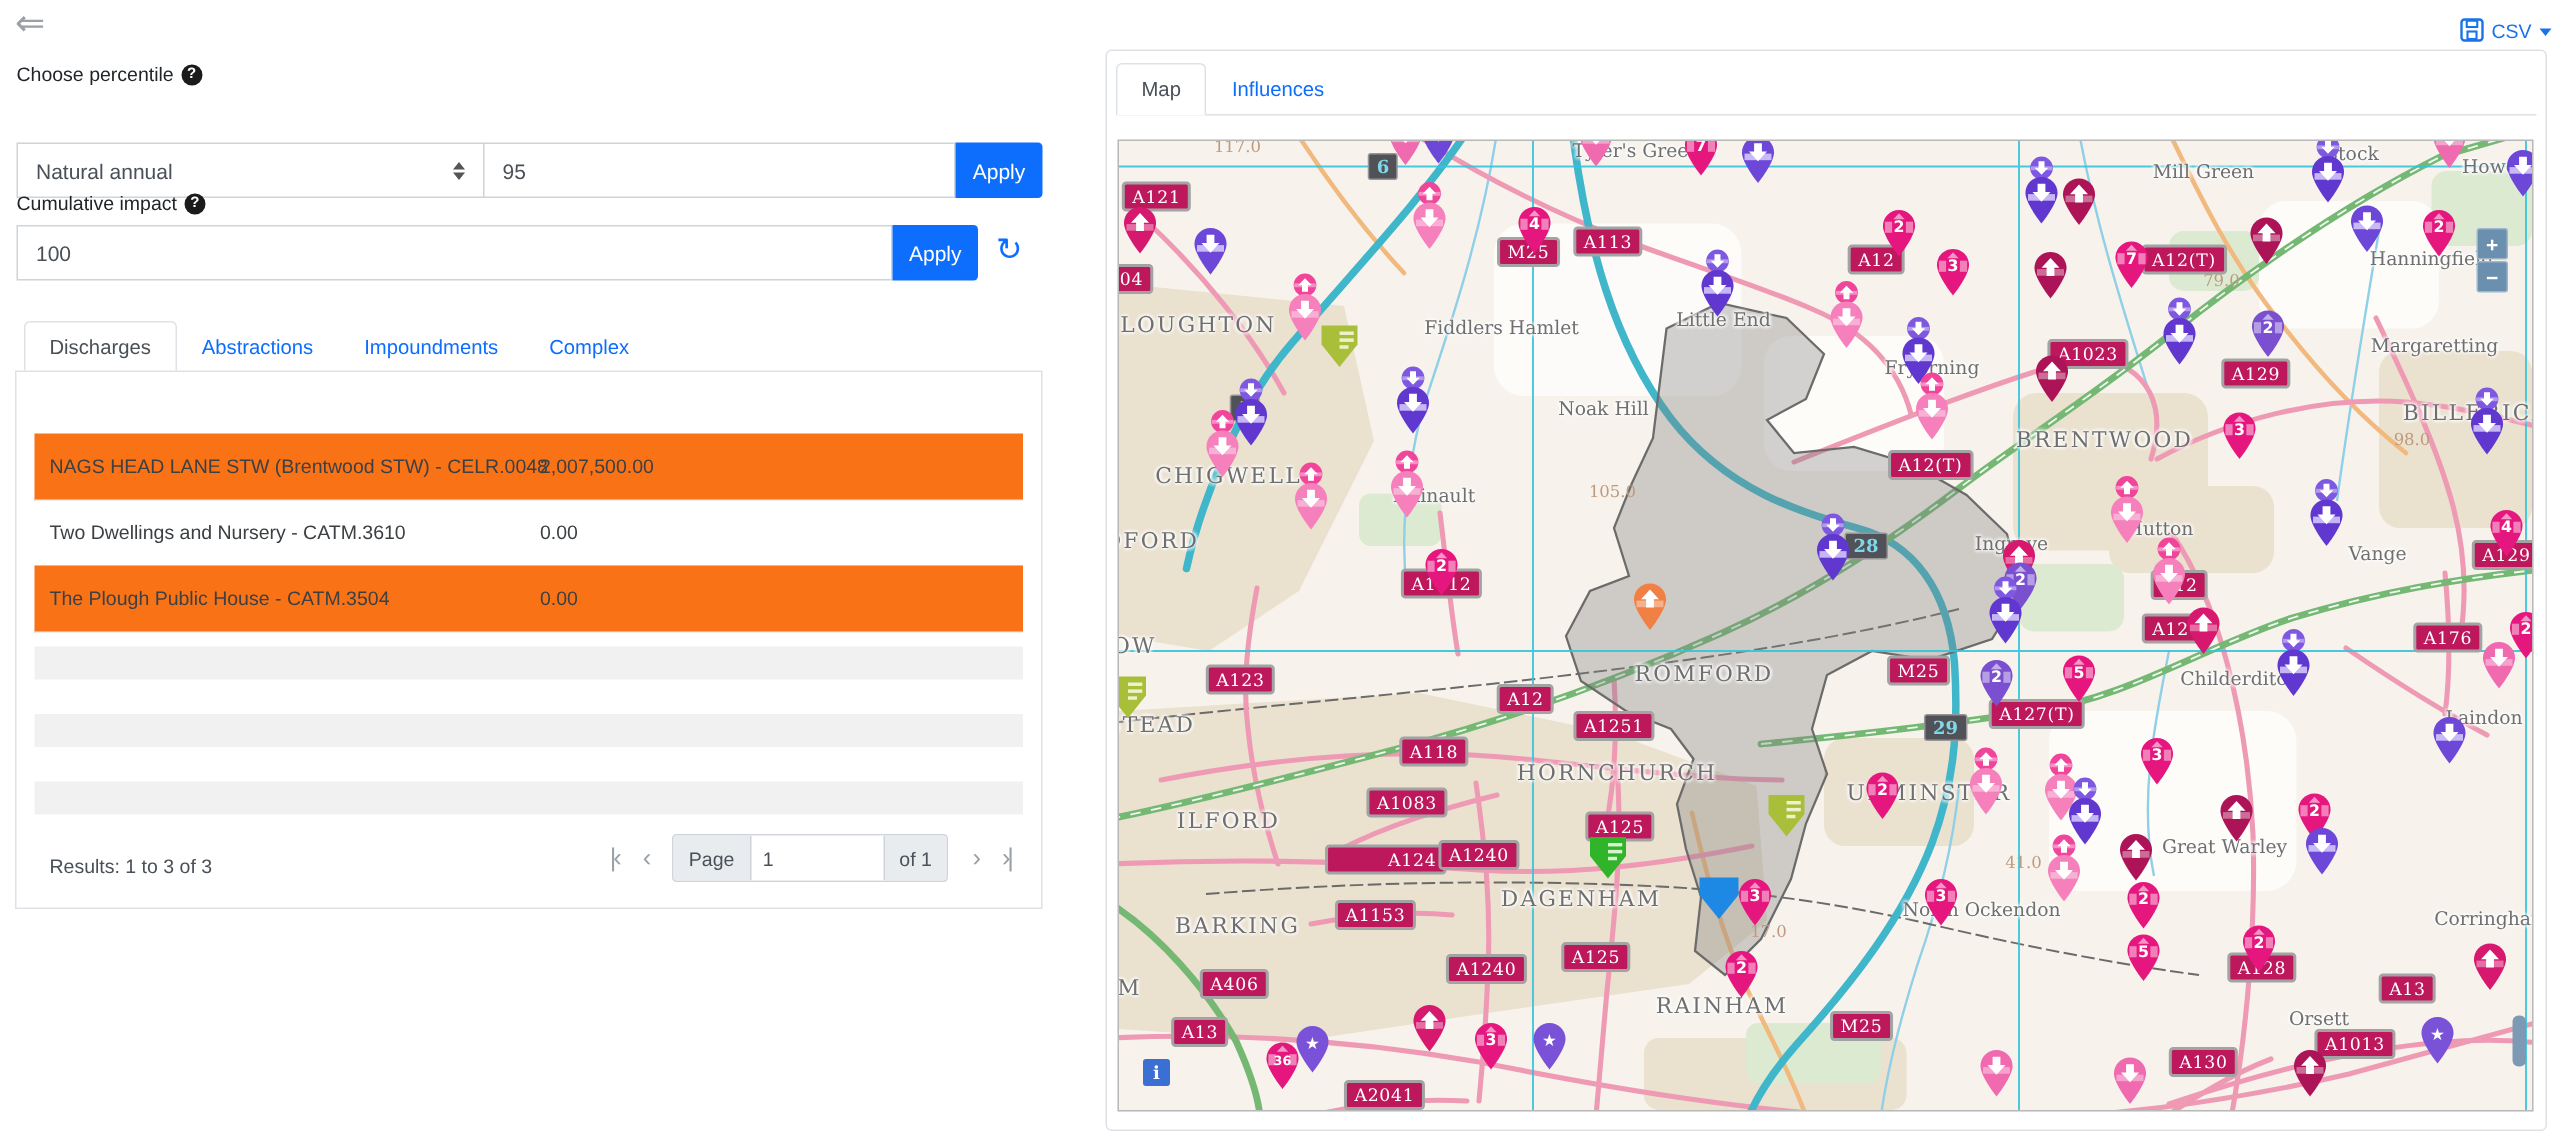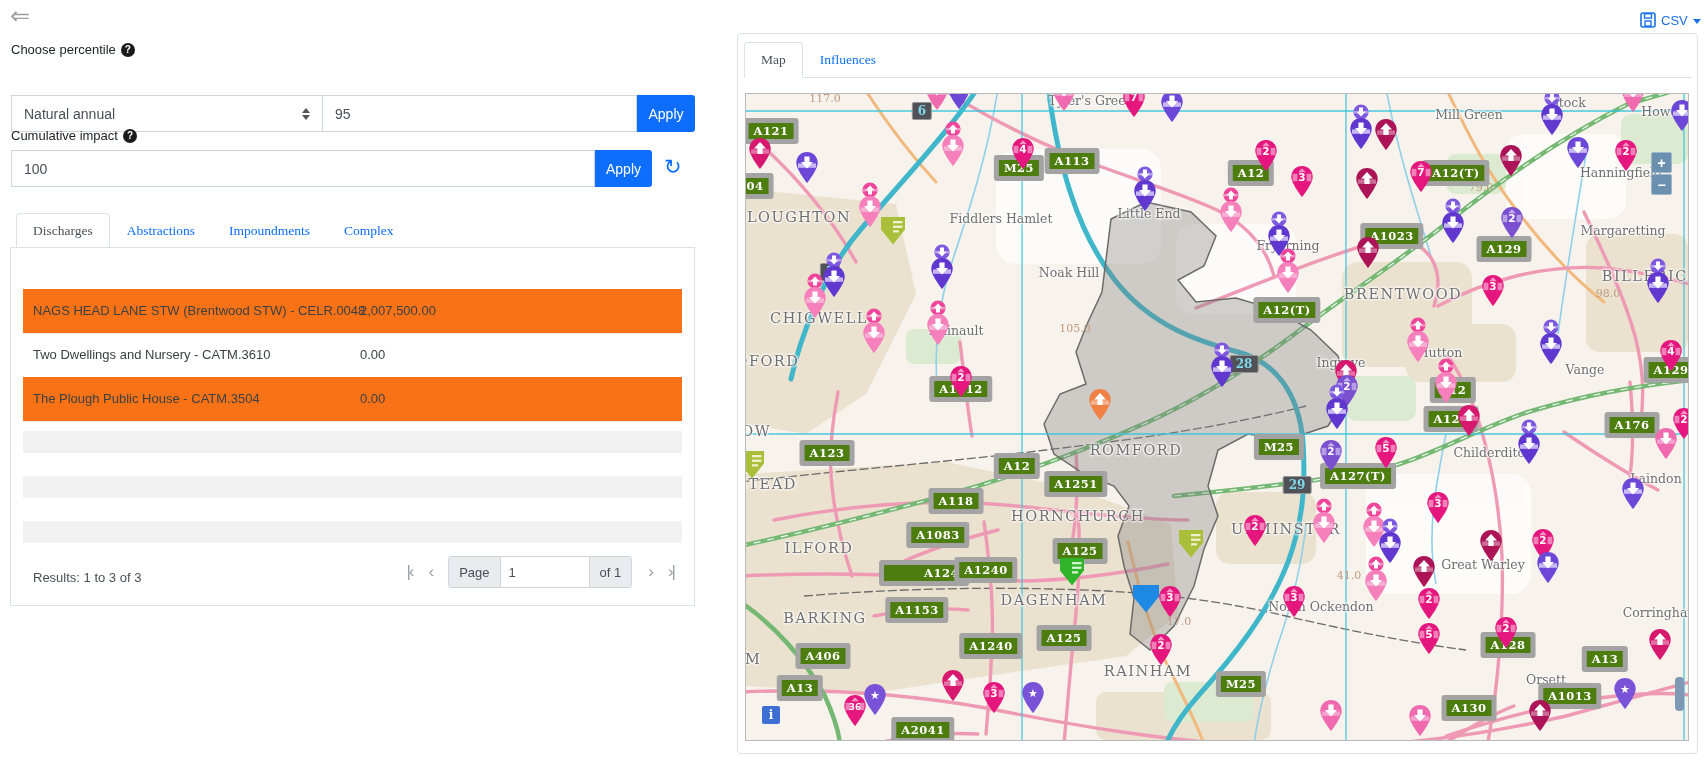--- a/index.html
+++ b/index.html
@@ -14,21 +14,21 @@
   .inp,.sel{border:1px solid #ced4da;background:#fff;color:#495057;font-size:14px;
         font-family:"Liberation Sans",sans-serif;box-sizing:border-box;height:37px;padding:0 12px;}
   .sel{display:flex;align-items:center;justify-content:space-between;text-align:center;}
   .updown{display:inline-flex;flex-direction:column;gap:2px;}
   .updown i{width:0;height:0;border-left:4px solid transparent;border-right:4px solid transparent;}
   .updown .u{border-bottom:5px solid #555;} .updown .d{border-top:5px solid #555;}
   .btn-apply{background:#0d6efd;color:#fff;border:none;font-size:14px;height:37px;
         display:flex;align-items:center;justify-content:center;border-radius:0 3px 3px 0;cursor:pointer;}
   #refresh-ic{color:#0d6efd;font-size:21px;cursor:pointer;line-height:1;}
   
-  .tabs{display:flex;align-items:flex-end;gap:0;font-family:Liberation Serif, serif;}
+  .tabs{display:flex;align-items:flex-end;gap:0;}
   .tab{padding:9px 16px;color:#0d6efd;cursor:pointer;font-size:13.5px;border:1px solid transparent;
        border-radius:4px 4px 0 0;margin-bottom:-1px;}
   .tab.active{color:#495057;background:#fff;border-color:#dee2e6 #dee2e6 #fff #dee2e6;}
   .card{border:1px solid #dee2e6;background:#fff;box-sizing:border-box;}
   
   .thead{position:absolute;left:12px;right:12px;top:12px;height:29px;border-top:1px solid #dee2e6;
          border-bottom:1px solid #b7bcc1;font-weight:bold;color:#212529;}
   .thead .c1{position:absolute;left:10px;top:7px;display:flex;gap:8px;align-items:center;}
   .thead .c2{position:absolute;left:337px;top:7px;display:flex;gap:8px;align-items:center;}
   .trow{position:absolute;left:12px;right:12px;height:44px;border-bottom:1px solid #ececec;color:#3c4043;}
@@ -48,23 +48,23 @@
   
   #right-card{left:737px;top:33px;width:959px;height:719px;border:1px solid #dee2e6;border-radius:4px;background:#fff;}
   #right-tabs{position:absolute;left:6px;top:8px;right:6px;border-bottom:1px solid #dee2e6;display:flex;}
   #csv-ctl{left:1640px;top:12px;display:flex;align-items:center;gap:5px;color:#1a73e8;cursor:pointer;}
   #csv-ctl .caret{width:0;height:0;border-left:4px solid transparent;border-right:4px solid transparent;
       border-top:5px solid #1a73e8;margin-top:2px;}
   
   #map{left:745px;top:93px;width:942px;height:646px;border:1px solid #b9b9b9;background:#f7f3ec;
        overflow:hidden;box-sizing:content-box;}
   #map svg.base{position:absolute;left:0;top:0;}
-  .shield{position:absolute;transform:translate(-50%,-50%);background:#4d7c0f;color:#fff;
-      font-family:"DejaVu Serif",serif;font-weight:bold;font-size:11.5px;letter-spacing:.5px;
-      padding:1px 5px;border:5px solid #a3a3a3;border-radius:3px;white-space:nowrap;z-index:30;}
+  .shield{position:absolute;transform:translate(-50%,-50%);background:#be185d;color:#fff;
+      font-family:"DejaVu Serif",serif;font-weight:normal;font-size:11.5px;letter-spacing:.5px;
+      padding:1px 5px;border:2px solid #a3a3a3;border-radius:3px;white-space:nowrap;z-index:30;}
   .junction{position:absolute;transform:translate(-50%,-50%);background:#515257;color:#7fd8ea;
       font-family:"DejaVu Serif",serif;font-weight:bold;font-size:12px;padding:1px 5px;
       border:1px solid #969696;border-radius:2px;z-index:30;}
   .place{position:absolute;transform:translate(-50%,-50%);color:#6f6f6f;font-family:"DejaVu Serif",serif;
       font-size:12.5px;white-space:nowrap;z-index:20;
       text-shadow:0 0 3px #fff,0 0 3px #fff,0 0 3px #fff,0 0 3px #fff;}
   .place.big{font-size:14.5px;letter-spacing:1.5px;}
   .elev{position:absolute;transform:translate(-50%,-50%);color:#c09a7e;font-family:"DejaVu Serif",serif;
       font-size:11px;z-index:18;white-space:nowrap;}
   .marker{position:absolute;z-index:40;cursor:pointer;}

